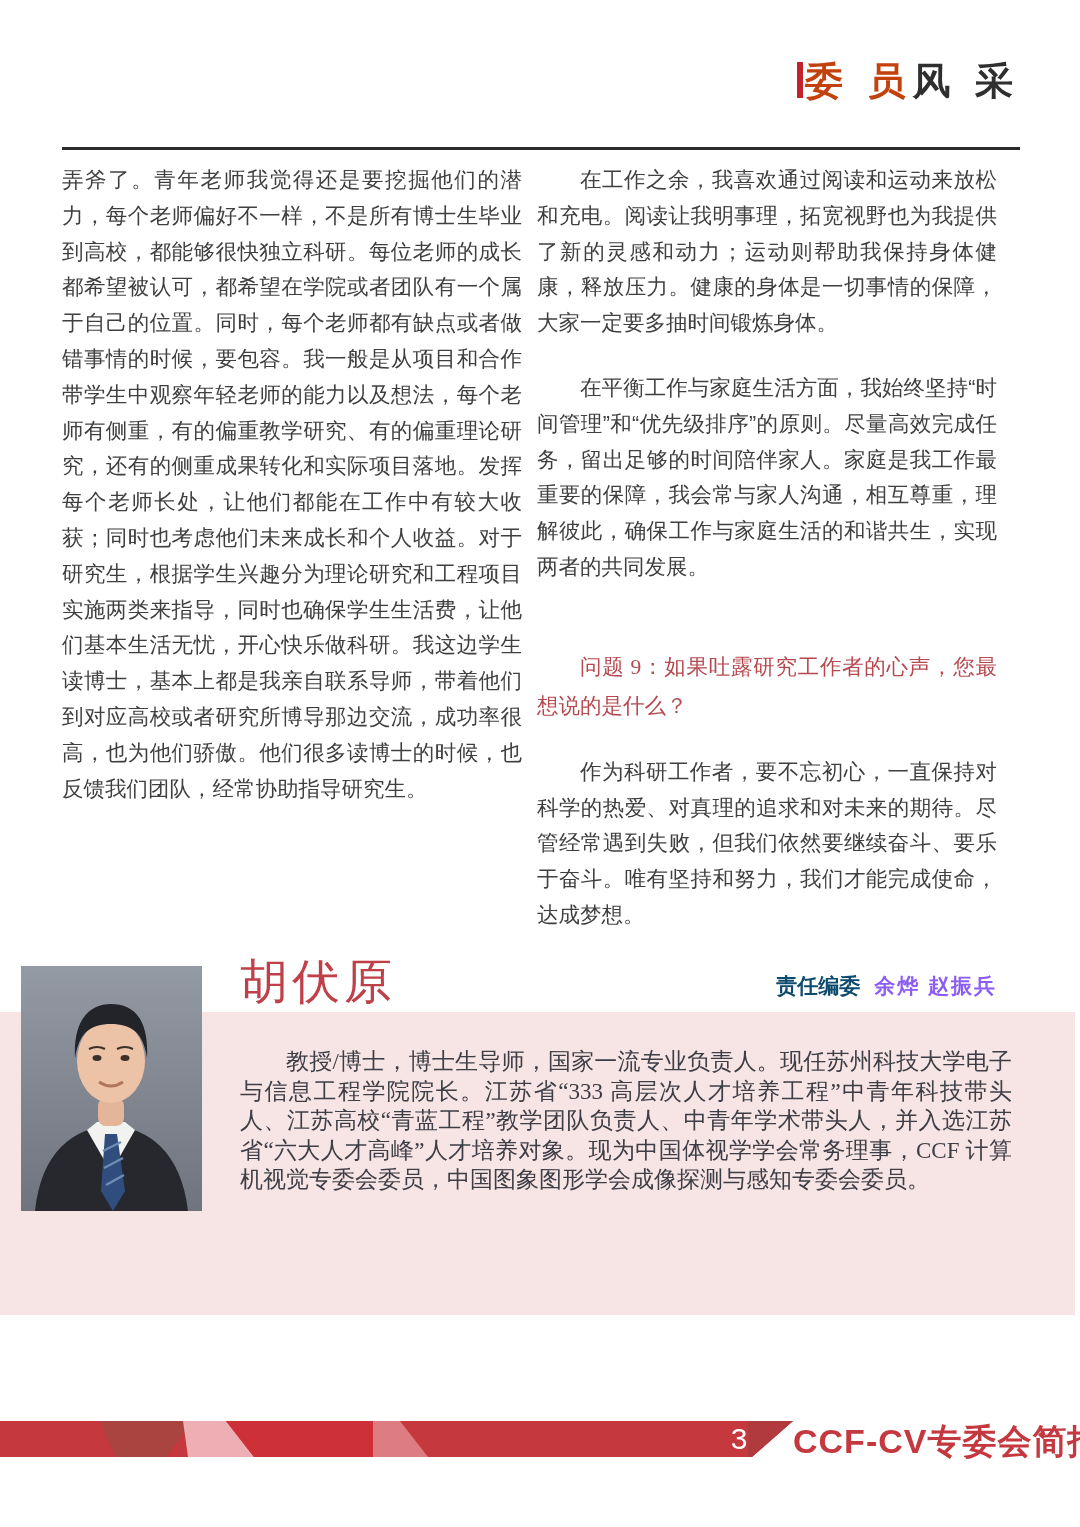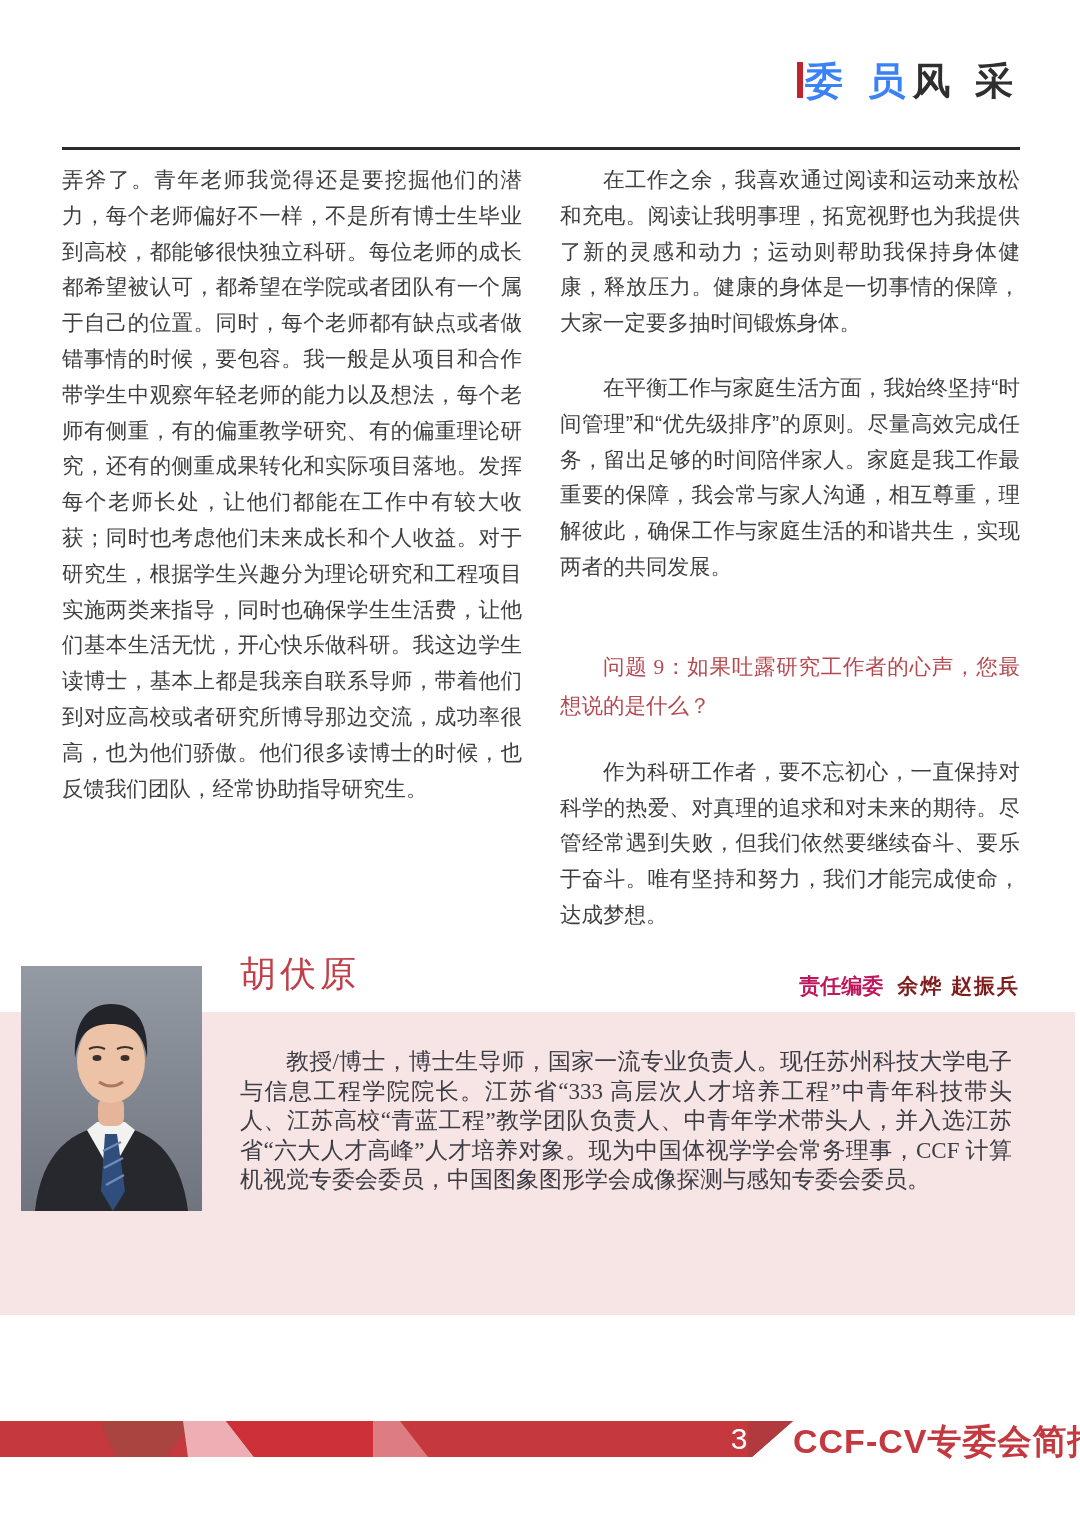--- a/index.html
+++ b/index.html
@@ -5,48 +5,48 @@
   html,body { margin:0; padding:0; background:#ffffff; }
   .page {
     position:relative; width:1080px; height:1527px; background:#ffffff;
     font-family:"Liberation Sans", sans-serif; overflow:hidden;
   }
 
   
   .header { position:absolute; top:56px; right:60px; text-align:right; }
   .header-title { font-size:38px; font-weight:bold; letter-spacing:7px; white-space:nowrap; }
   .marker-bar { display:inline-block; width:6px; height:36px; background:#c2242c; margin-right:2px; vertical-align:-4px; }
-  .title-red { color:#3b82f6; }
+  .title-red { color:#c2410c; }
   .title-dark { color:#2f2f2f; }
   .header-sub { margin-top:12px; font-size:23px; color:#c9c9c9; letter-spacing:13px; white-space:nowrap; }
   .header-rule { position:absolute; left:62px; top:147px; width:958px; height:3px; background:#2b2b2b; }
 
   
-  .columns { position:absolute; left:62px; top:163px; width:958px; display:flex; gap:38px; }
+  .columns { position:absolute; left:62px; top:163px; width:958px; display:flex; gap:15px; }
   .col { width:460px; }
   .body-p {
     margin:0; font-size:21.5px; line-height:35.8px; color:#3f3f3f;
     text-align:justify; text-justify:inter-ideograph;
   }
   .indent { text-indent:2em; }
   .question {
     margin:0; margin-top:16px; font-family:"Liberation Serif", serif;
     font-size:21.5px; line-height:39px; color:#b5494f;
     text-align:justify; text-indent:2em;
   }
   .q9 { margin-top:62px; }
   .gap16 { margin-top:29px; }
   .editor-line { margin-top:38px; text-align:right; font-size:21px; white-space:nowrap; }
-  .editor-label { color:#be185d; font-weight:bold; margin-right:14px; }
-  .editor-names { color:#7f1d1d; font-weight:bold; letter-spacing:2px; }
+  .editor-label { color:#0c4a6e; font-weight:bold; margin-right:14px; }
+  .editor-names { color:#8b5cf6; font-weight:bold; letter-spacing:2px; }
 
   
   .pink-band { position:absolute; left:0; top:1012px; width:1075px; height:303px; background:#f7e4e4; }
   .photo { position:absolute; left:21px; top:966px; width:181px; height:245px; }
-  .prof-name { position:absolute; left:240px; top:950px; font-size:36px; color:#c0404a; letter-spacing:4px; }
+  .prof-name { position:absolute; left:240px; top:950px; font-size:48px; color:#c0404a; letter-spacing:4px; }
   .bio {
     position:absolute; left:240px; top:1047px; width:772px;
     font-family:"Liberation Serif", serif; font-size:23px; line-height:29.6px;
     color:#3d3d46; text-align:justify; text-justify:inter-ideograph;
   }
   .bio p { margin:0; text-indent:2em; }
 
   
   .footer-banner { position:absolute; left:0; top:1421px; width:795px; height:36px; }
   .page-num {

